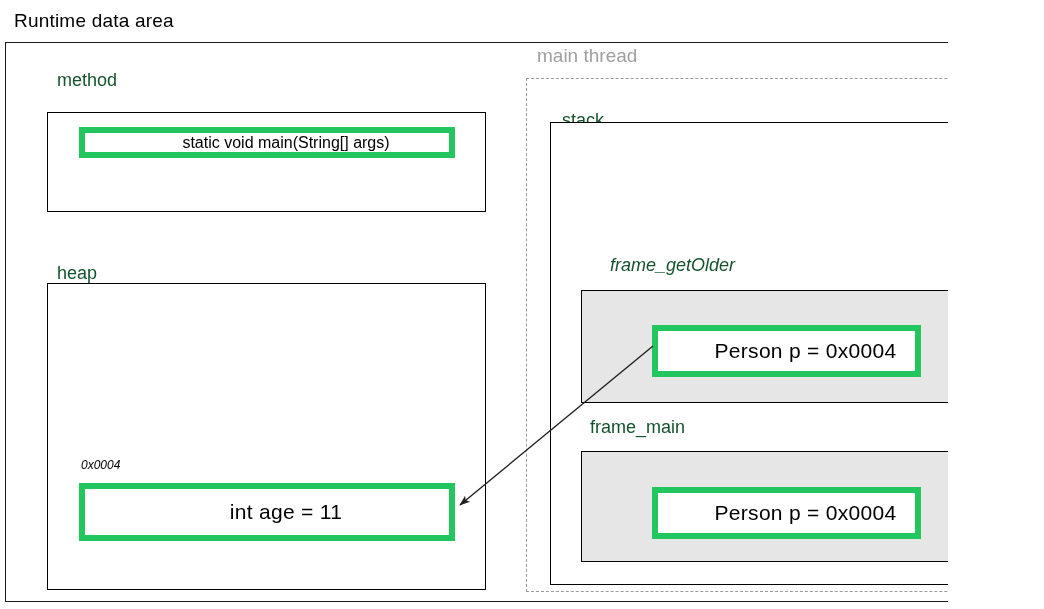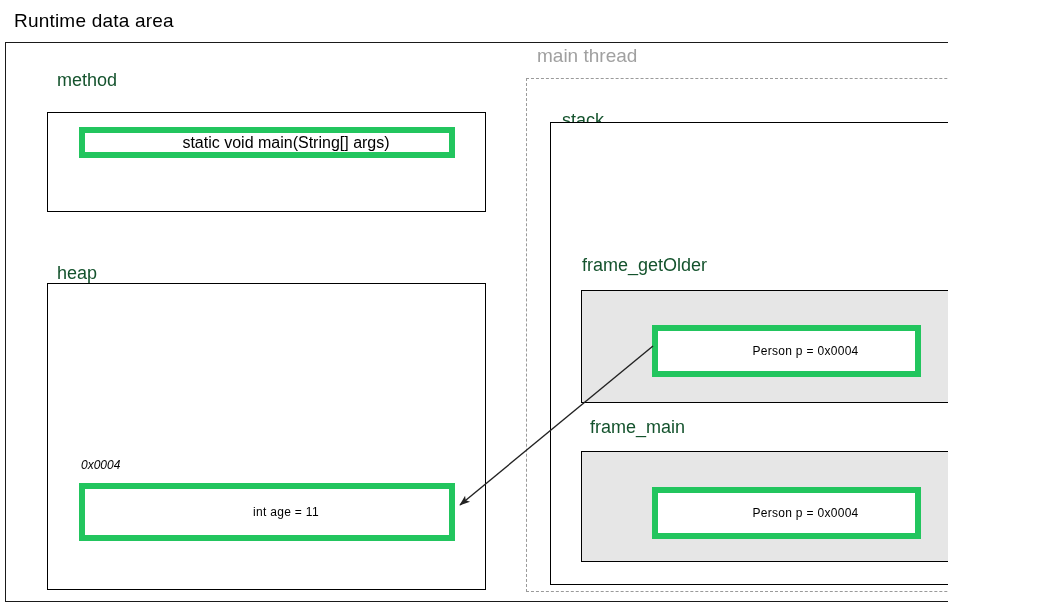--- a/index.html
+++ b/index.html
@@ -80,21 +80,21 @@
     background: #ffffff;
     display: flex;
     align-items: center;
     justify-content: center;
     font-size: 16px;
     white-space: nowrap;
     color: #000;
     padding-left: 38px;
   }
   .cell-big {
-    font-size: 12px;
+    font-size: 21px;
     letter-spacing: 0.3px;
   }
 
   
   .arrow-layer {
     position: absolute;
     left: 0;
     top: 0;
     width: 1044px;
     height: 609px;
@@ -126,21 +126,21 @@
   <div class="cell cell-big" style="left:79px; top:483px; width:376px; height:58px;text-align:center;">int age = 11</div>
 
   <div class="title-thread" style="left:537px; top:45px;">main thread</div>
 
   <div class="box-dashed" style="left:526px; top:78px; width:496px; height:514px;"></div>
 
   <div class="title-md" style="left:562px; top:92px;margin-top:18px;">stack</div>
 
   <div class="box" style="left:550px; top:122px; width:440px; height:463px;"></div>
 
-  <div class="title-md" style="left:582px; top:255px;">frame_getOlder</div>
+  <div class="title-md" style="left:610px; top:255px;font-style:italic;">frame_getOlder</div>
 
   <div class="box-frame" style="left:581px; top:290px; width:386px; height:113px;"></div>
 
   <div class="cell cell-big" style="left:652px; top:325px; width:269px; height:52px;">Person p = 0x0004</div>
 
   <div class="title-md" style="left:590px; top:417px;text-align:center;">frame_main</div>
 
   <div class="box-frame" style="left:581px; top:451px; width:386px; height:111px;"></div>
 
   <div class="cell cell-big" style="left:652px; top:487px; width:269px; height:52px;">Person p = 0x0004</div>

